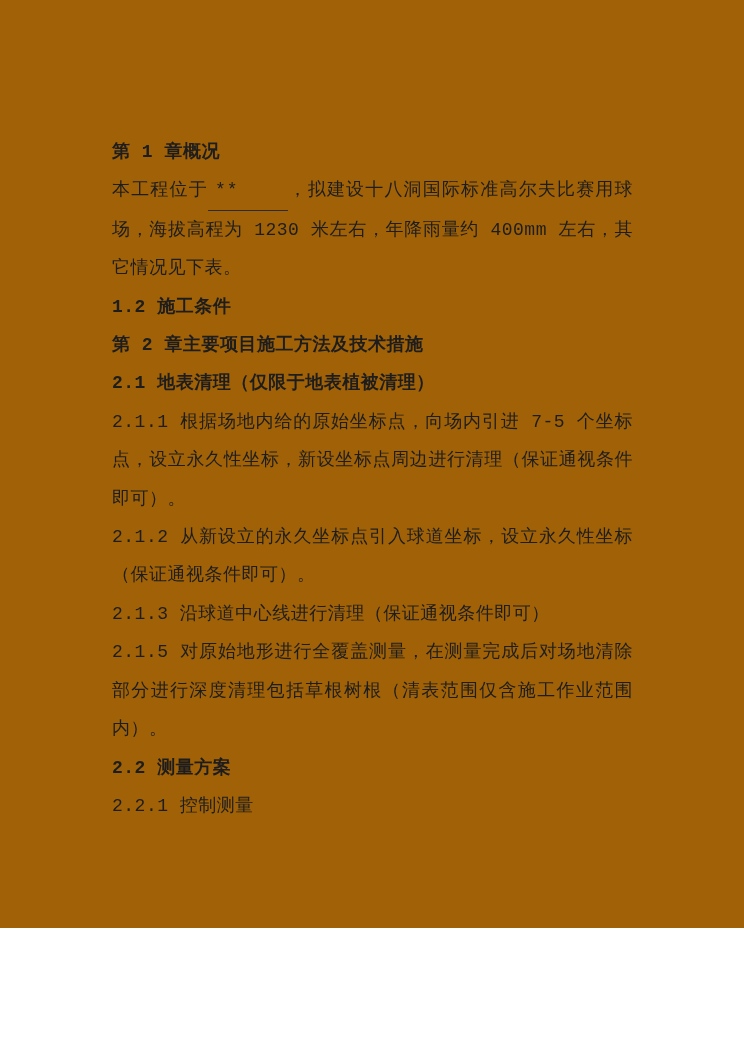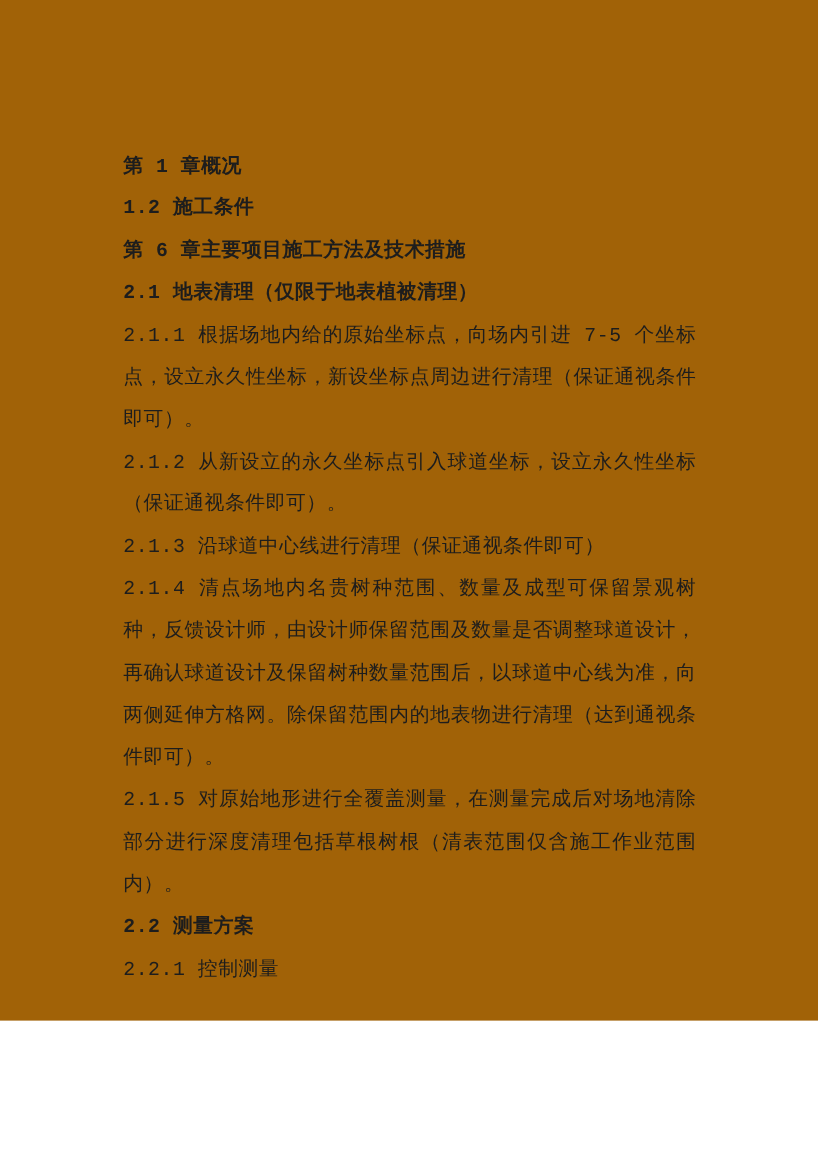--- a/index.html
+++ b/index.html
@@ -43,34 +43,34 @@
 </style>
 </head>
 <body>
 
 <div class="page">
   <div class="content">
 
     <div class="block heading">第 1 章概况</div>
 
 
+    <div class="block"><span>本工程位于</span><span class="blank"><span>**</span></span><span>，拟建设十八洞国际标准高尔夫比赛用球场，海拔高程为 1230 米左右，年降雨量约 400mm 左右，其它情况见下表。</span></div>
 
     <div class="block heading">1.2 施工条件</div>
 
-    <div class="block heading">第 6 章主要项目施工方法及技术措施</div>
+    <div class="block heading">第 2 章主要项目施工方法及技术措施</div>
 
     <div class="block heading">2.1 地表清理（仅限于地表植被清理）</div>
 
     <div class="block">2.1.1 根据场地内给的原始坐标点，向场内引进 7-5 个坐标点，设立永久性坐标，新设坐标点周边进行清理（保证通视条件即可）。</div>
 
     <div class="block">2.1.2 从新设立的永久坐标点引入球道坐标，设立永久性坐标（保证通视条件即可）。</div>
 
     <div class="block">2.1.3 沿球道中心线进行清理（保证通视条件即可）</div>
 
-    <div class="block">2.1.4 清点场地内名贵树种范围、数量及成型可保留景观树种，反馈设计师，由设计师保留范围及数量是否调整球道设计，再确认球道设计及保留树种数量范围后，以球道中心线为准，向两侧延伸方格网。除保留范围内的地表物进行清理（达到通视条件即可）。</div>
 
     <div class="block">2.1.5 对原始地形进行全覆盖测量，在测量完成后对场地清除部分进行深度清理包括草根树根（清表范围仅含施工作业范围内）。</div>
 
     <div class="block heading">2.2 测量方案</div>
 
     <div class="block">2.2.1 控制测量</div>
 
   </div>
 </div>
 

